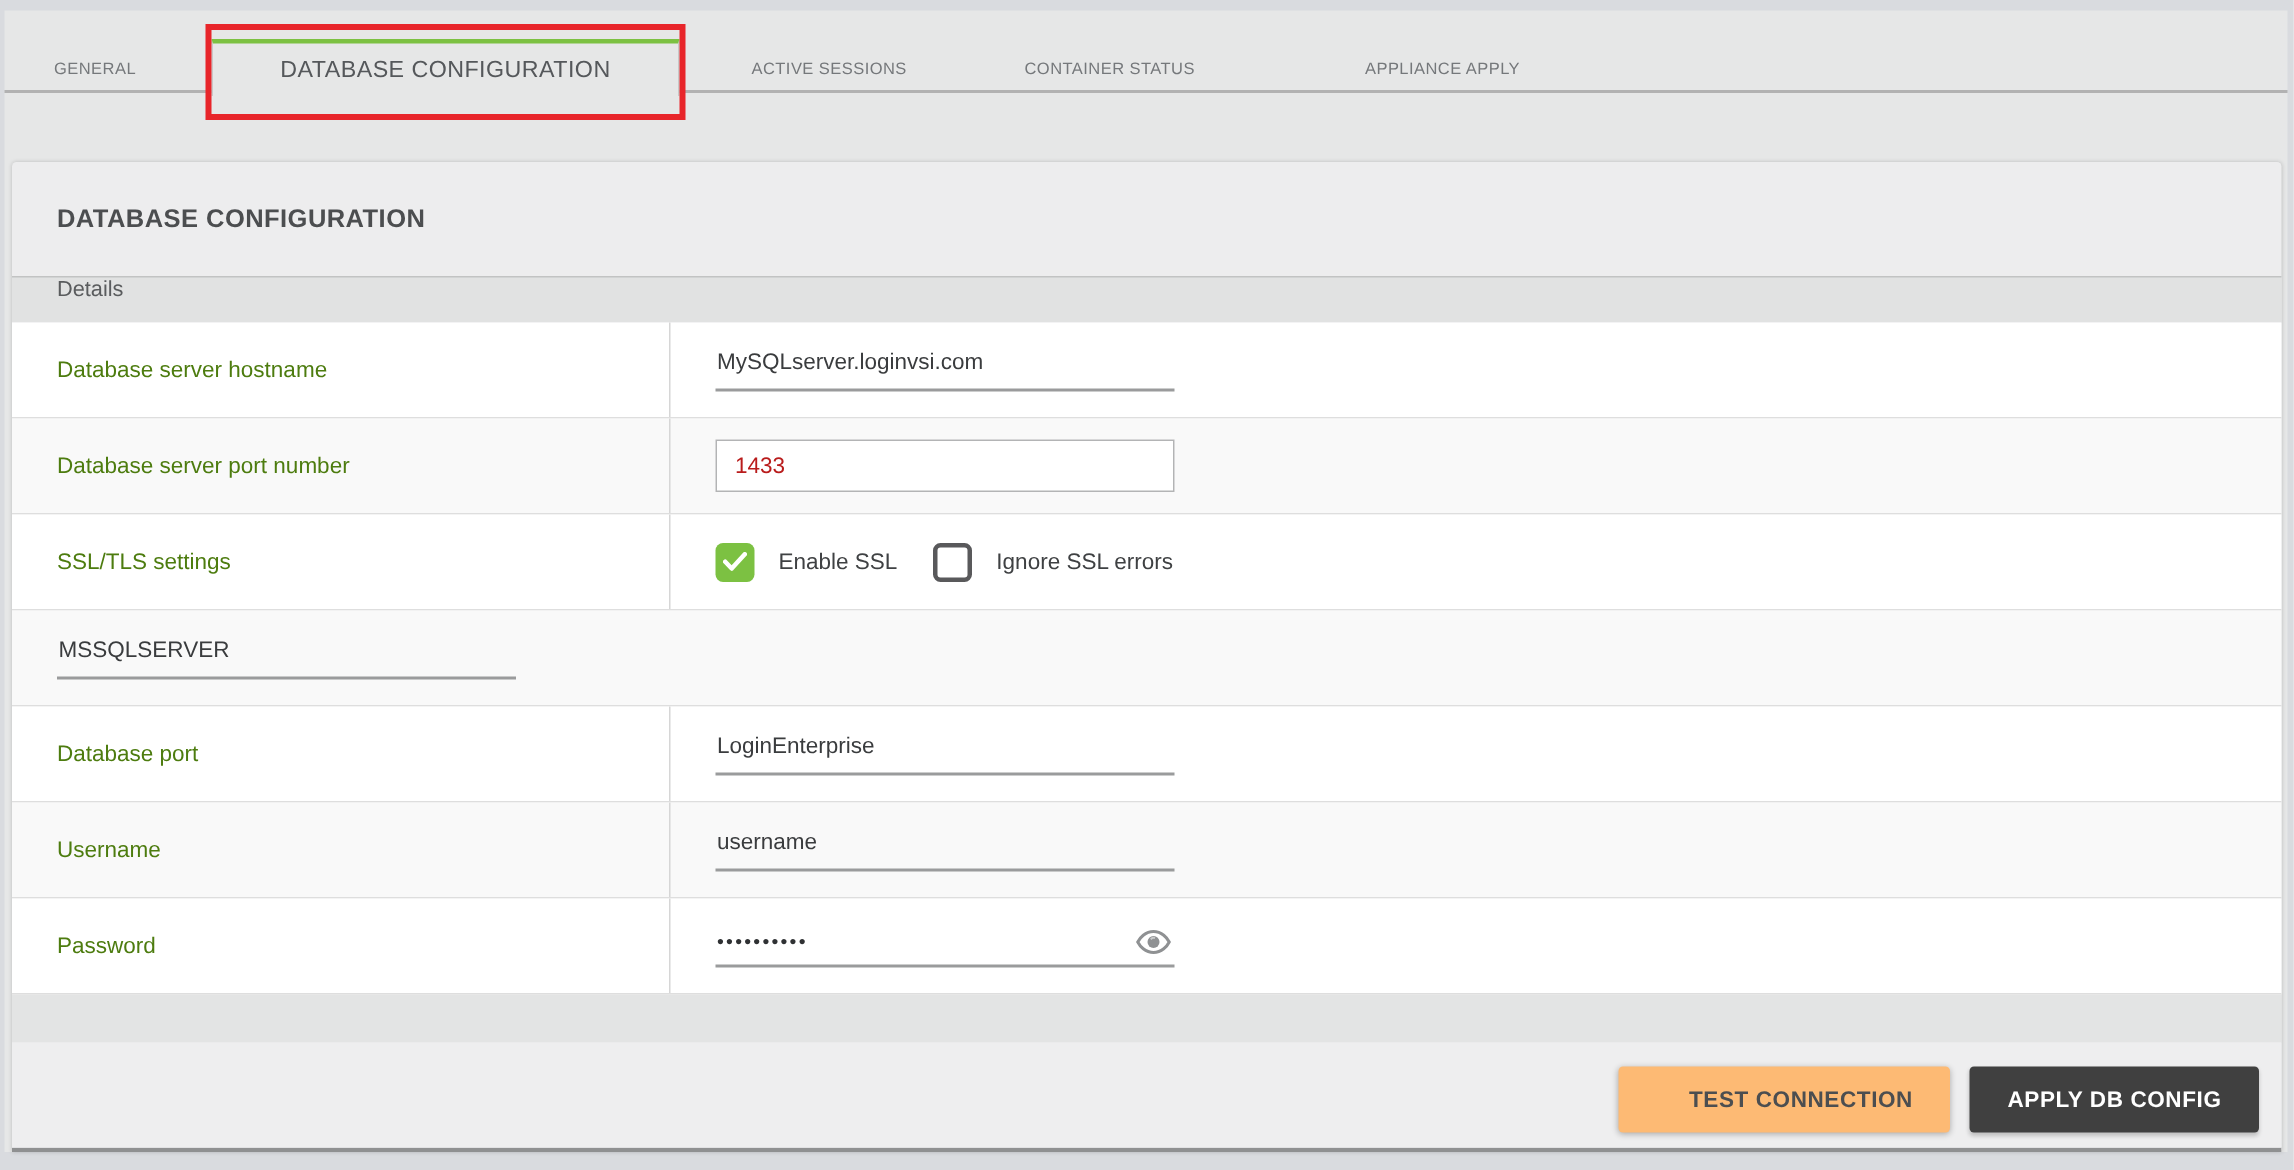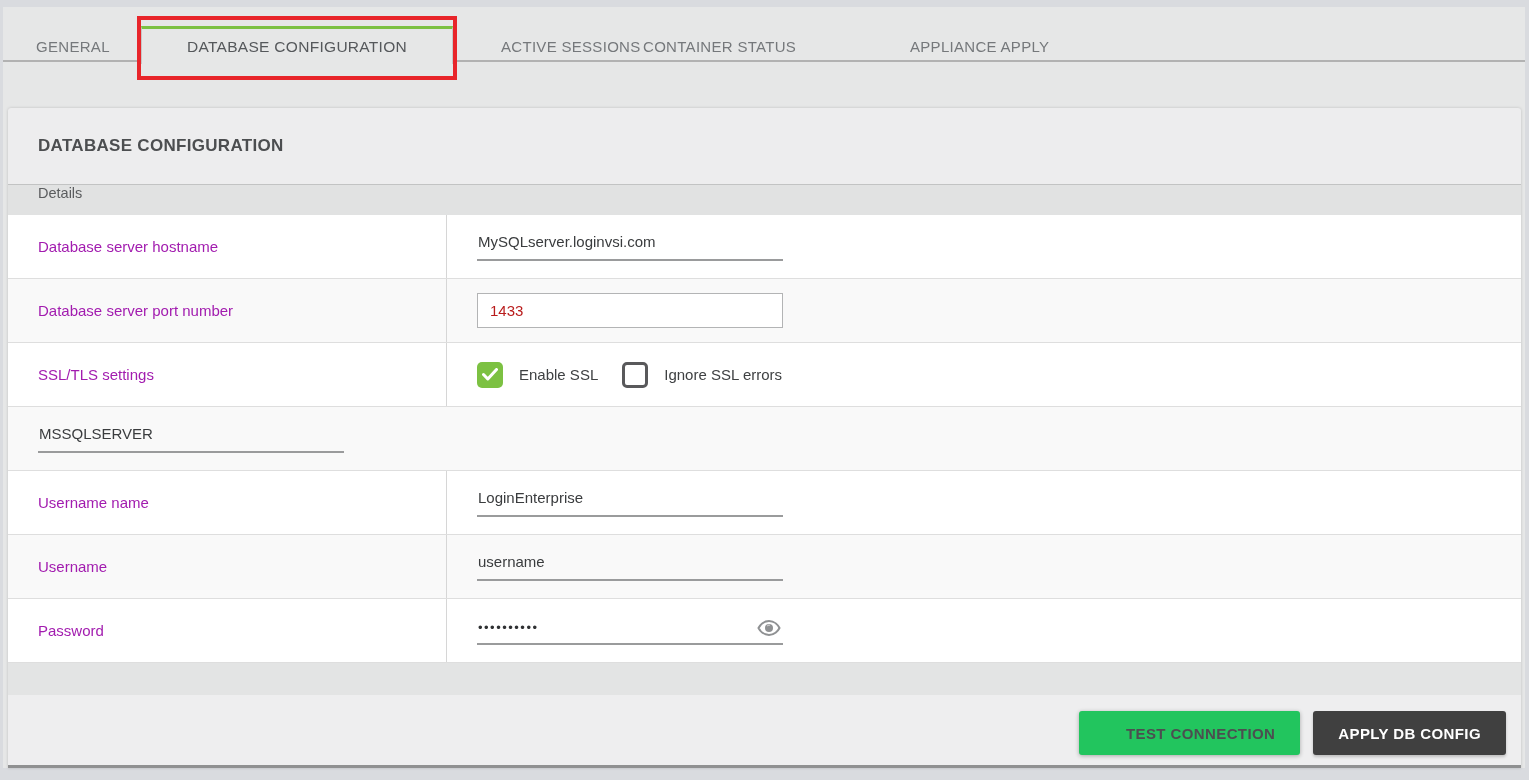--- a/index.html
+++ b/index.html
@@ -15,26 +15,26 @@
     background:#e6e7e7;
   }
 
   
   .tabbar {
     position:relative; height:55px;
     border-bottom:2px solid #b2b2b2;
   }
   .tab {
     position:absolute; top:24px; height:31px; line-height:31px;
-    font-size:15px; color:#75787b; letter-spacing:0.3px;
+    font-size:11px; color:#75787b; letter-spacing:0.3px;
     cursor:pointer; white-space:nowrap;
   }
   .tab-general   { left:33px; }
   .tab-sessions  { left:498px; }
-  .tab-container { left:640px; }
+  .tab-container { left:680px; }
   .tab-appliance { left:907px; }
   .tab-active {
     position:absolute; left:138px; top:19px; width:312px; height:38px;
     background:#e6e7e7;
     border-top:3px solid #7cc142;
     border-left:1px solid #c8c8c8;
     border-right:1px solid #c8c8c8;
     z-index:2;
     display:flex; align-items:center; justify-content:center;
     font-size:15.5px; color:#55585b; letter-spacing:0.3px;
@@ -70,21 +70,21 @@
   .form-row {
     height:64px; display:flex; align-items:stretch;
     background:#ffffff; border-bottom:1px solid #dedede;
   }
   .form-row.alt { background:#f9f9f9; }
   .form-row:last-of-type { border-bottom:none; }
   .row-label-col {
     width:439px; flex:0 0 439px; border-right:1px solid #d6d6d6;
     display:flex; align-items:center; padding-left:30px;
   }
-  .row-label { font-size:15px; color:#a21caf; }
+  .row-label { font-size:15px; color:#4d7c0f; }
   .row-value-col {
     flex:1; display:flex; align-items:center; padding-left:30px;
     position:relative;
   }
   .underline-input {
     width:306px; border:none; outline:none; background:transparent;
     border-bottom:2px solid #9a9b9c; border-radius:0;
     font-family:"Liberation Sans", sans-serif;
     font-size:15px; color:#3a3c3e; padding:0 0 9px 1px;
   }
@@ -129,21 +129,21 @@
     display:flex; justify-content:flex-end; align-items:flex-start;
     padding:16px 15px 0 0; gap:13px;
   }
   .btn {
     height:44px; border:none; border-radius:3px; cursor:pointer;
     font-family:"Liberation Sans", sans-serif;
     font-size:15px; font-weight:bold; letter-spacing:0.4px;
     padding:0 25px;
   }
   .btn-white {
-    background:#22c55e; color:#4c4e50;
+    background:#fdba74; color:#4c4e50;
     box-shadow:0 1px 4px rgba(0,0,0,0.3);
     padding-left:47px;
   }
   .btn-green {
     background:#404040; color:#ffffff;
     box-shadow:0 2px 3px rgba(0,0,0,0.2);
   }
 </style>
 </head>
 <body>
@@ -207,21 +207,21 @@
     </div>
 
     <div class="form-row alt">
       <div class="row-value-col">
         <input class="underline-input" type="text" value="MSSQLSERVER" style="">
       </div>
     </div>
 
     <div class="form-row">
       <div class="row-label-col">
-        <span class="row-label">Username name</span>
+        <span class="row-label">Database port</span>
       </div>
       <div class="row-value-col">
         <input class="underline-input" type="text" value="LoginEnterprise" style="">
       </div>
     </div>
 
     <div class="form-row alt">
       <div class="row-label-col">
         <span class="row-label">Username</span>
       </div>

